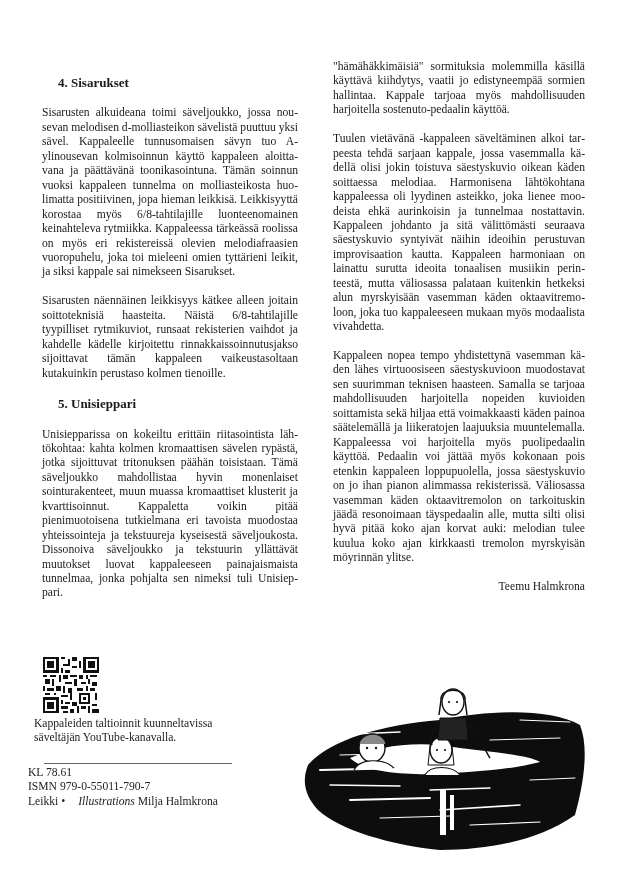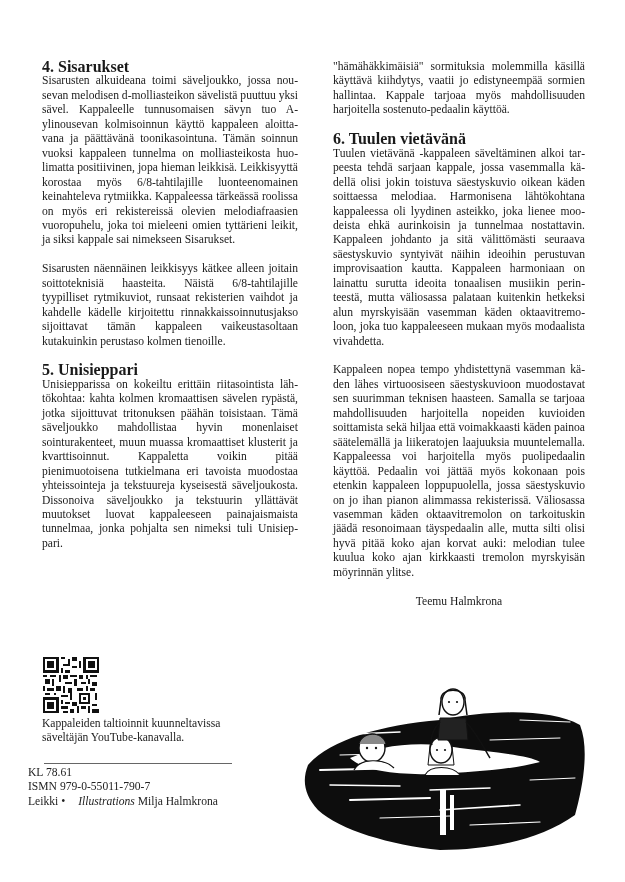--- a/index.html
+++ b/index.html
@@ -1,28 +1,28 @@
 <!DOCTYPE html>
 <html><head>
   <meta charset="utf-8">
   <style>
     html, body { margin: 0; padding: 0; background: #ffffff; }
     body { width: 625px; height: 882px; position: relative; overflow: hidden;
            font-family: "Liberation Serif", "DejaVu Serif", serif; color: #1a1a1a; }
     .col { position: absolute; top: 60px; font-size: 11.6px; line-height: 14.45px; }
     .col-left { left: 42px; width: 256px; }
     .col-right { left: 333px; width: 252px; }
-    .section-title { font-weight: bold; margin: 0; font-size: 16px; }
+    .section-title { font-weight: bold; margin: 16px; font-size: 13px; }
     p { margin: 0 0 14.45px 0; text-align: justify; hyphens: manual; }
     p.last { margin-bottom: 0; }
     .section { margin-bottom: 14.45px; }
-    .signature { margin-top: 0; text-align: center; }
+    .signature { margin-top: 0; text-align: right; }
 
     .qr { position: absolute; left: 43px; top: 657px; width: 56px; height: 56px; }
-    .qr-caption { position: absolute; left: 42px; top: 717px; width: 240px;
+    .qr-caption { position: absolute; left: 34px; top: 717px; width: 240px;
                   font-size: 11.6px; line-height: 14.45px; color: #222; }
     .rule { position: absolute; left: 44px; top: 763px; width: 188px; height: 0;
             border-top: 1px solid #666; }
     .colophon { position: absolute; left: 28px; top: 766px; width: 240px;
                 font-size: 11.6px; line-height: 14.3px; color: #222; }
     .colophon div { white-space: nowrap; }
     .colophon em { font-style: italic; margin-left: 10px; }
     .illustration { position: absolute; left: 290px; top: 640px; width: 335px; height: 235px; }
   </style>
 </head>
@@ -38,21 +38,20 @@
     <h3 class="section-title">5. Unisieppari</h3>
     <p>Unisiepparissa on kokeiltu erittäin riitasointista läh­tökohtaa: kahta kolmen kromaattisen sävelen ry­pästä, jotka sijoittuvat tritonuksen päähän toisis­taan. Tämä säveljoukko mahdollistaa hyvin monen­laiset sointurakenteet, muun muassa kromaattiset klusterit ja kvarttisoinnut. Kappaletta voikin pitää pienimuotoisena tutkielmana eri tavoista muodos­taa yhteissointeja ja tekstuureja kyseisestä säveljou­kosta. Dissonoiva säveljoukko ja tekstuurin yllättä­vät muutokset luovat kappaleeseen painajaismaista tunnelmaa, jonka pohjalta sen nimeksi tuli Unisiep­pari.</p>
   </div>
 </div>
 
 <div class="col col-right">
   <div class="section">
     <p class="last">"hämähäkkimäisiä" sormituksia molemmilla käsillä käyttävä kiihdytys, vaatii jo edistyneempää sormien hallintaa. Kappale tarjoaa myös mahdollisuuden harjoitella sostenuto-pedaalin käyttöä.</p>
   </div>
   <div class="section">
-    <h3 class="section-title">6. Tuulen vietävänä</h3>
     <p>Tuulen vietävänä -kappaleen säveltäminen alkoi tar­peesta tehdä sarjaan kappale, jossa vasemmalla kä­dellä olisi jokin toistuva säestyskuvio oikean käden soittaessa melodiaa. Harmonisena lähtökohtana kappaleessa oli lyydinen asteikko, joka lienee moo­deista ehkä aurinkoisin ja tunnelmaa nostattavin. Kappaleen johdanto ja sitä välittömästi seuraava säestyskuvio syntyivät näihin ideoihin perustuvan improvisaation kautta. Kappaleen harmoniaan on lainattu surutta ideoita tonaalisen musiikin perin­teestä, mutta väliosassa palataan kuitenkin hetkeksi alun myrskyisään vasemman käden oktaavitremo­loon, joka tuo kappaleeseen mukaan myös modaa­lista vivahdetta.</p>
     <p>Kappaleen nopea tempo yhdistettynä vasemman kä­den lähes virtuoosiseen säestyskuvioon muodostavat sen suurimman teknisen haasteen. Samalla se tar­joaa mahdollisuuden harjoitella nopeiden kuvioiden soittamista sekä hiljaa että voimakkaasti käden pai­noa säätelemällä ja liikeratojen laajuuksia muuntele­malla. Kappaleessa voi harjoitella myös puolipedaa­lin käyttöä. Pedaalin voi jättää myös kokonaan pois etenkin kappaleen loppupuolella, jossa säestyskuvio on jo ihan pianon alimmassa rekisterissä. Väliosassa vasemman käden oktaavitremolon on tarkoituskin jäädä resonoimaan täyspedaalin alle, mutta silti olisi hyvä pitää koko ajan korvat auki: melodian tulee kuulua koko ajan kirkkaasti tremolon myrskyisän möyrinnän ylitse.</p>
   </div>
   <p class="signature">Teemu Halmkrona</p>
 </div>
 
 <svg class="qr" viewBox="0 0 25 25" shape-rendering="crispEdges">
   <rect width="25" height="25" fill="#fff"></rect>
   <g fill="#111">
 

